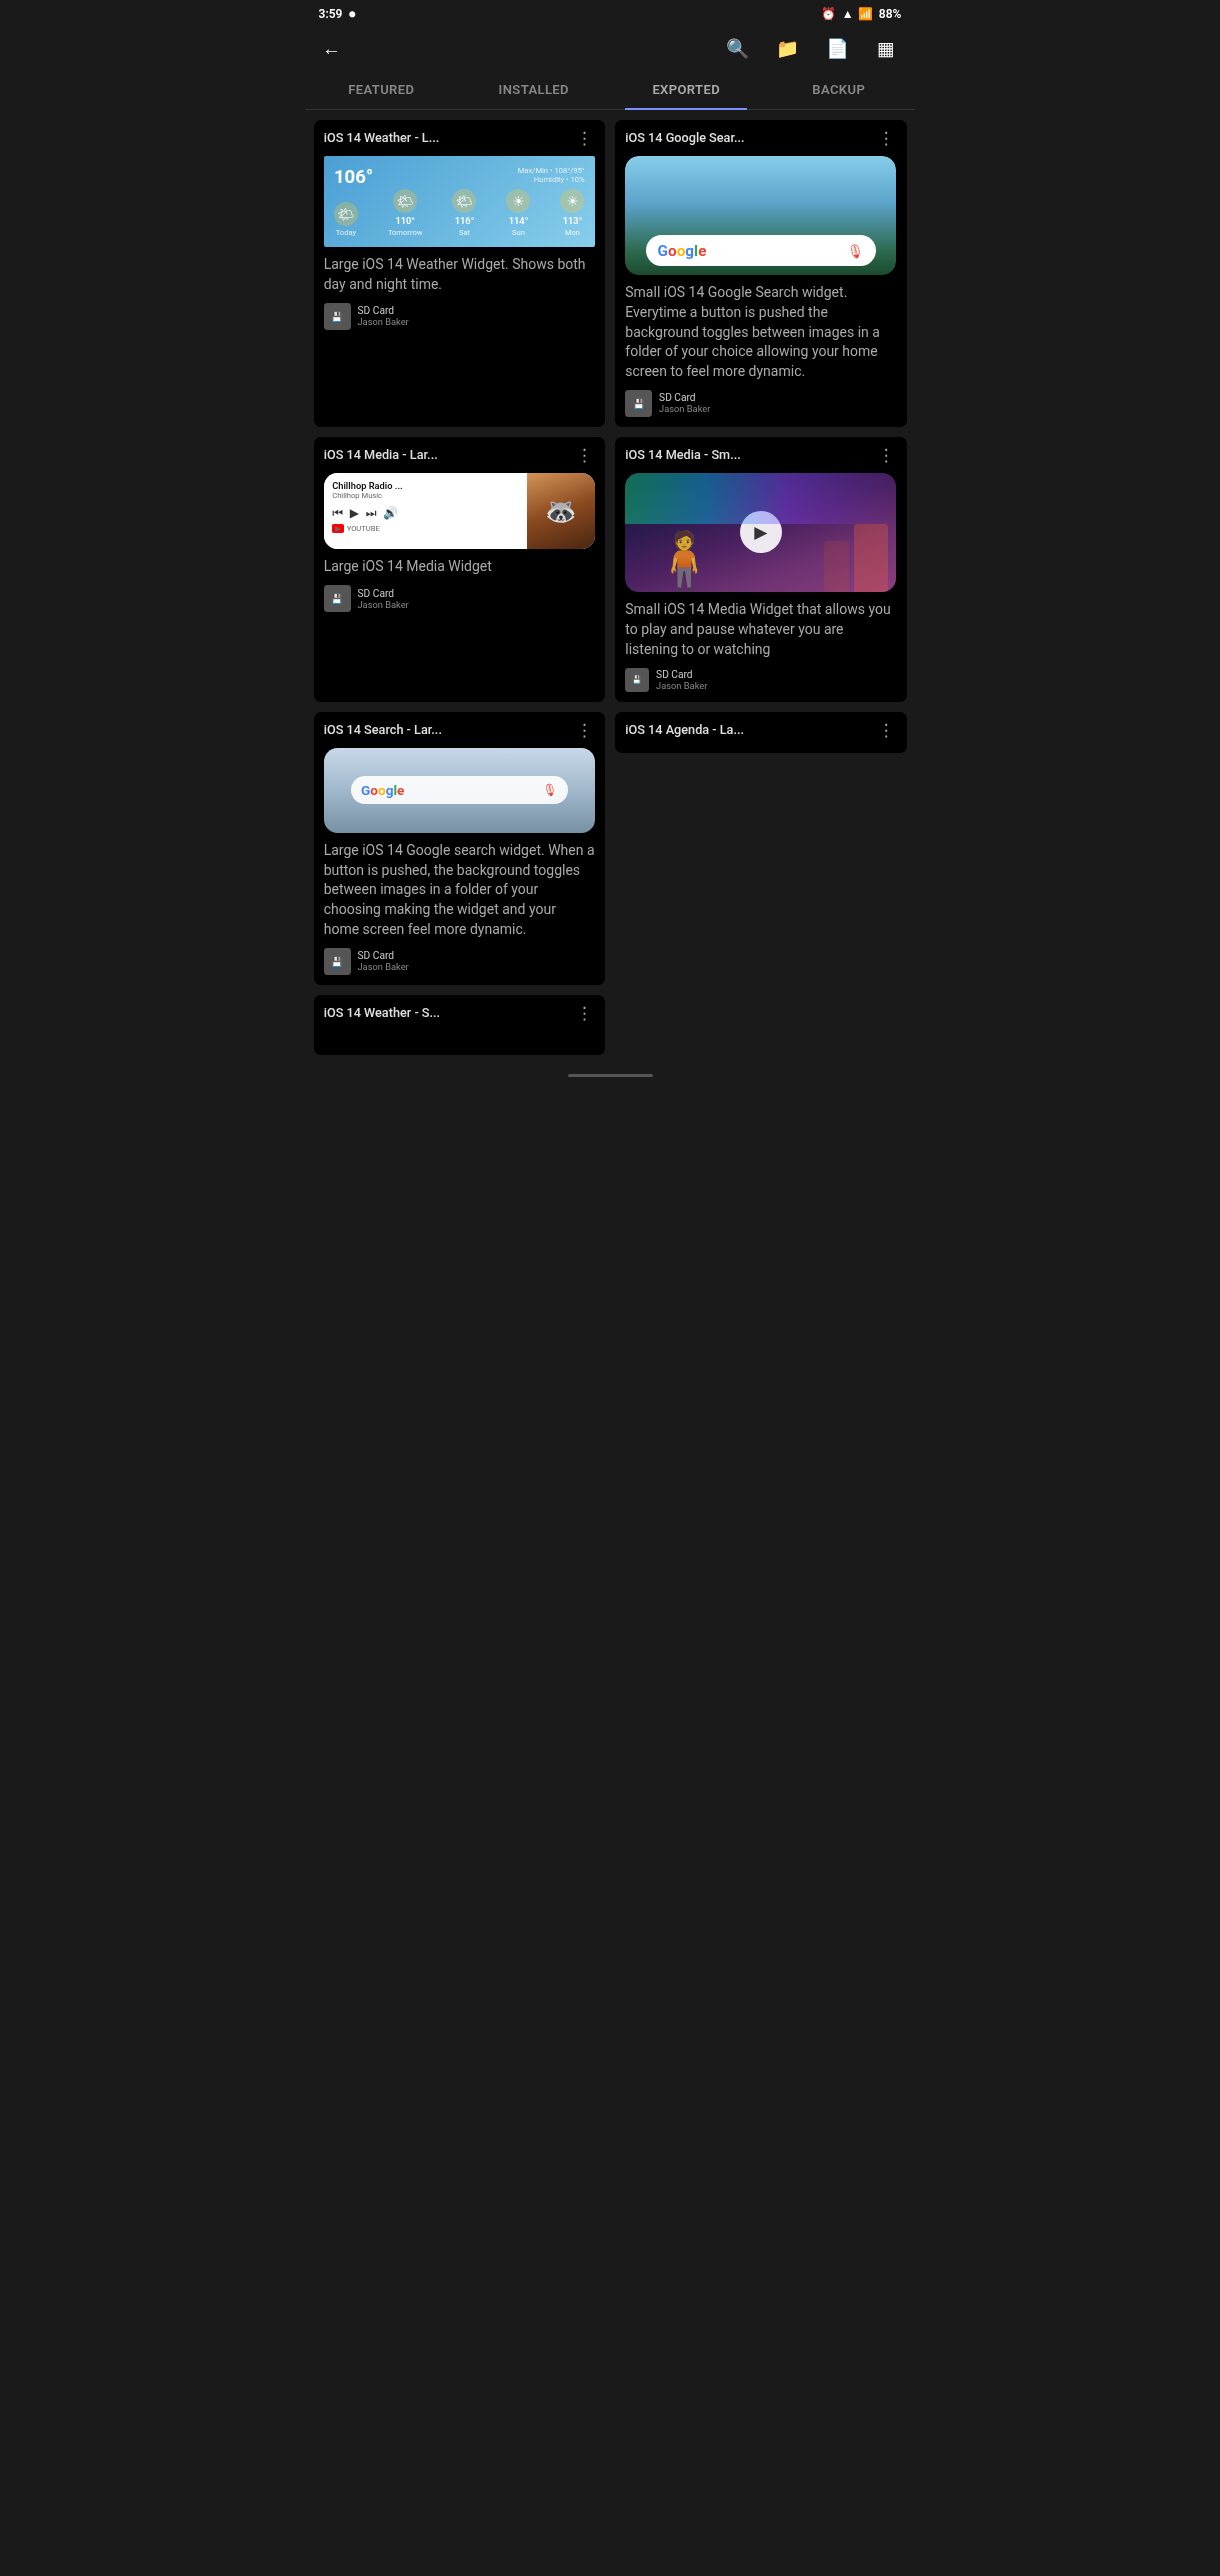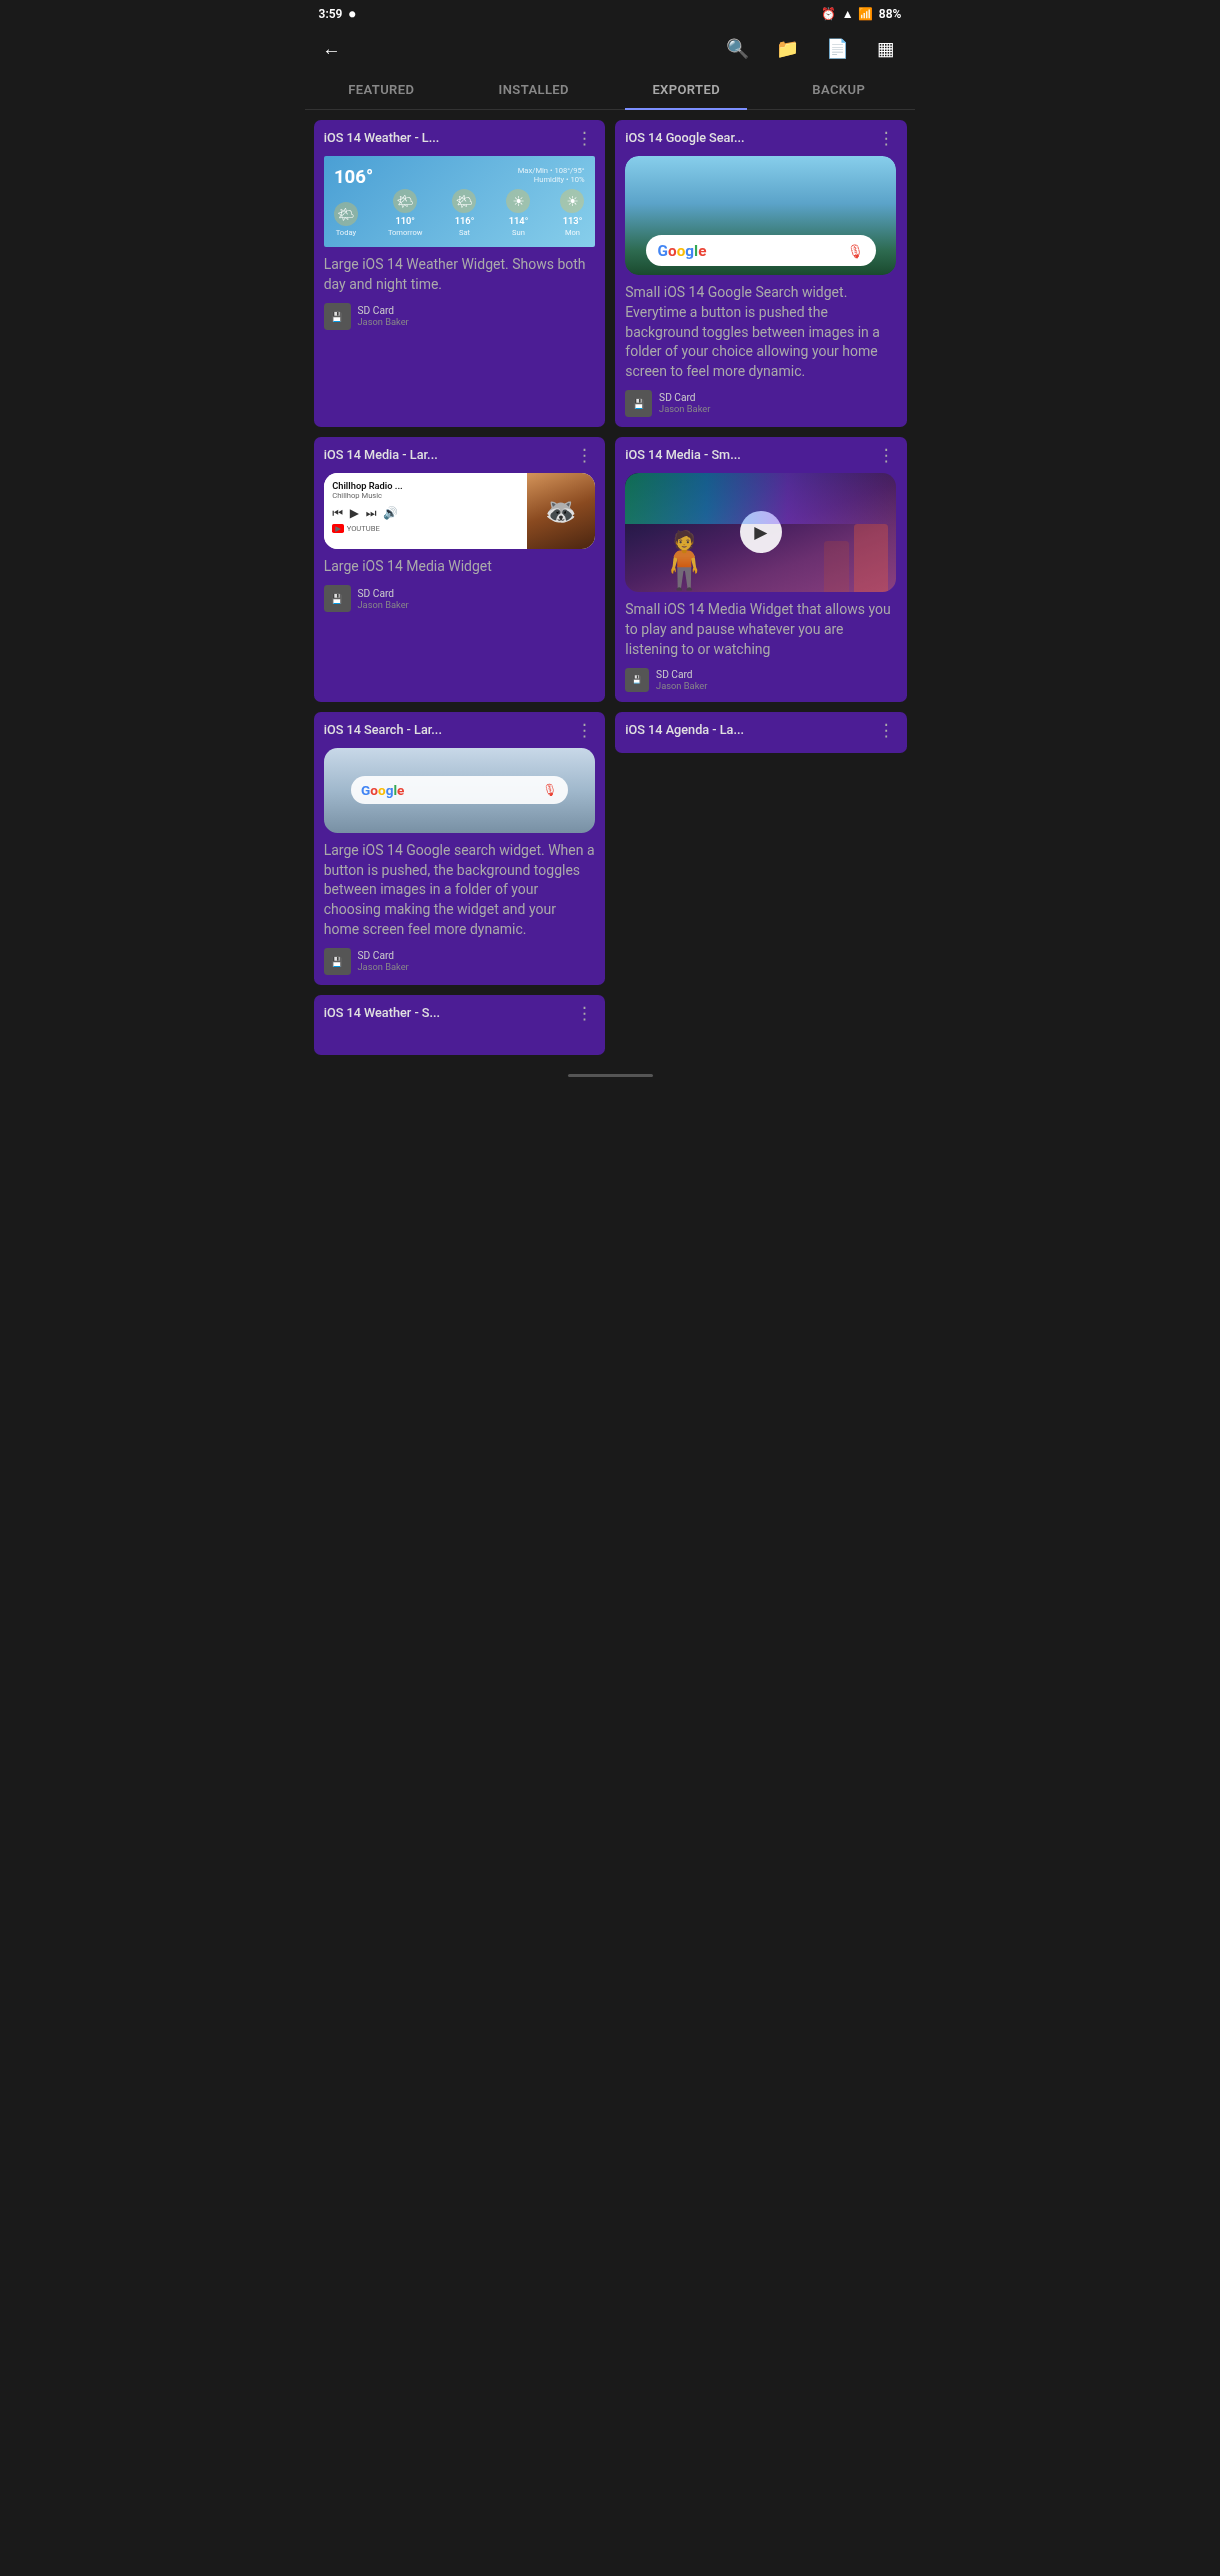--- a/index.html
+++ b/index.html
@@ -82,21 +82,21 @@
     
     .content {
       padding: 10.2px 8.5px;
       display: grid;
       grid-template-columns: 1fr 1fr;
       gap: 10.2px;
     }
 
     
     .widget-card {
-      background: #4c1d95;
+      background: #000000;
       border-radius: 6.8px;
       overflow: hidden;
       padding: 10.2px;
     }
     .card-header {
       display: flex;
       justify-content: space-between;
       align-items: flex-start;
       margin-bottom: 8.5px;
     }

